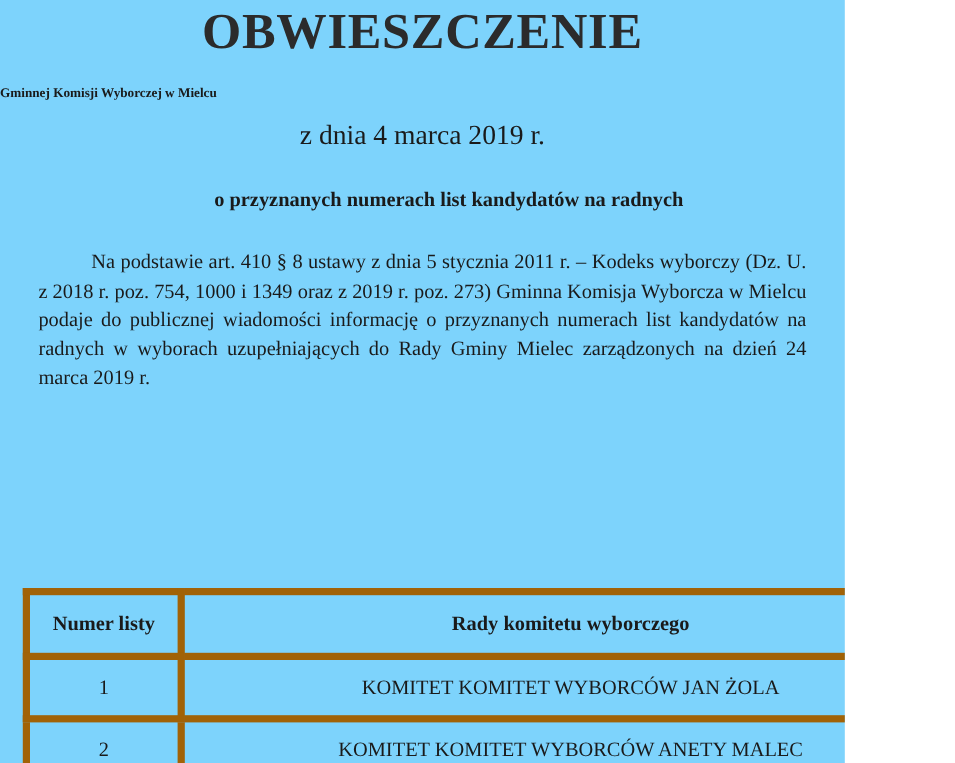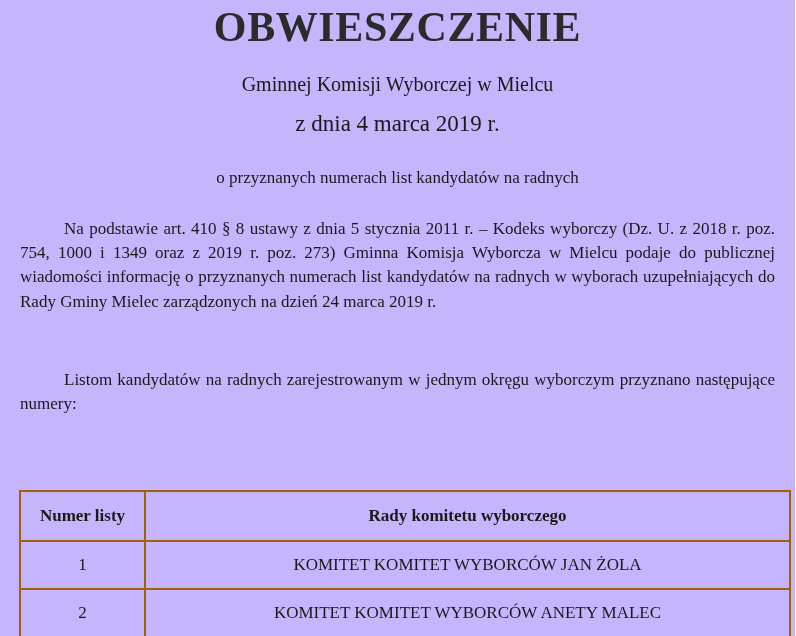--- a/index.html
+++ b/index.html
@@ -3,74 +3,73 @@
 <meta charset="utf-8">
 <style>
   html, body {
     margin: 0;
     padding: 0;
     background: #ffffff;
   }
 
   .page {
     position: relative;
-    width: 795px;
+    width: 704px;
     height: 636px;
-    background: #c4b5fd;
+    background: #7dd3fc;
     overflow: hidden;
     font-family: "Liberation Serif", "DejaVu Serif", serif;
     color: #1a1a1a;
     box-sizing: border-box;
   }
 
   .doc-title {
     text-align: center;
     font-size: 42px;
     font-weight: bold;
     letter-spacing: 0.6px;
     line-height: 1;
     margin: 6px 0 0 0;
     color: #2b2b2b;
   }
 
   .subtitle-bold {
-    text-align: center;
-    font-size: 20px;
-    font-weight: normal;
+    font-size: 11px;
+    font-weight: bold;
     margin: 24px 0 0 0;
     line-height: 1.2;
   }
 
   .subtitle-plain {
     text-align: center;
     font-size: 23px;
     font-weight: normal;
     margin: 14px 0 0 0;
     line-height: 1.2;
   }
 
   .heading-block {
     margin: 28px auto 0 auto;
     width: 748px;
     text-align: center;
     font-size: 17px;
-    font-weight: normal;
+    font-weight: bold;
     line-height: 1.45;
   }
 
   .body-wrap {
     margin: 0 20px;
   }
 
   .para {
     font-size: 17px;
     line-height: 1.42;
     text-align: justify;
     text-justify: inter-word;
-    margin: 0;
+    margin: 12px;
   }
 
   .para-first {
     margin-top: 27px;
     text-indent: 44px;
   }
 
   .para-second {
     margin-top: 54px;
     text-indent: 44px;
@@ -80,21 +79,21 @@
     position: absolute;
     left: 19px;
     top: 490px;
     width: 766px;
     border-collapse: collapse;
     table-layout: fixed;
   }
 
   .committee-table td,
   .committee-table th {
-    border: 2px solid #a16207;
+    border: 6px solid #a16207;
     text-align: center;
     vertical-align: middle;
     font-size: 17px;
     padding: 0;
   }
 
   .committee-table th {
     font-weight: bold;
     height: 48px;
   }
@@ -118,21 +117,20 @@
 
   <div class="subtitle-plain">z dnia 4 marca 2019 r.</div>
 
   <div class="heading-block">
     <div>o przyznanych numerach list kandydatów na radnych</div>
   </div>
 
   <div class="body-wrap">
     <p class="para para-first">Na podstawie art. 410 § 8 ustawy z dnia 5 stycznia 2011 r. – Kodeks wyborczy (Dz. U. z 2018 r. poz. 754, 1000 i 1349 oraz z 2019 r. poz. 273) Gminna Komisja Wyborcza w Mielcu podaje do publicznej wiadomości informację o przyznanych numerach list kandydatów na radnych w wyborach uzupełniających do Rady Gminy Mielec zarządzonych na dzień 24 marca 2019 r.</p>
 
-    <p class="para para-second">Listom kandydatów na radnych zarejestrowanym w jednym okręgu wyborczym przyznano następujące numery:</p>
   </div>
 
   <table class="committee-table">
     <thead>
       <tr>
         <th class="col-number">Numer listy</th>
         <th class="col-name">Rady komitetu wyborczego</th>
       </tr>
     </thead>
     <tbody>

